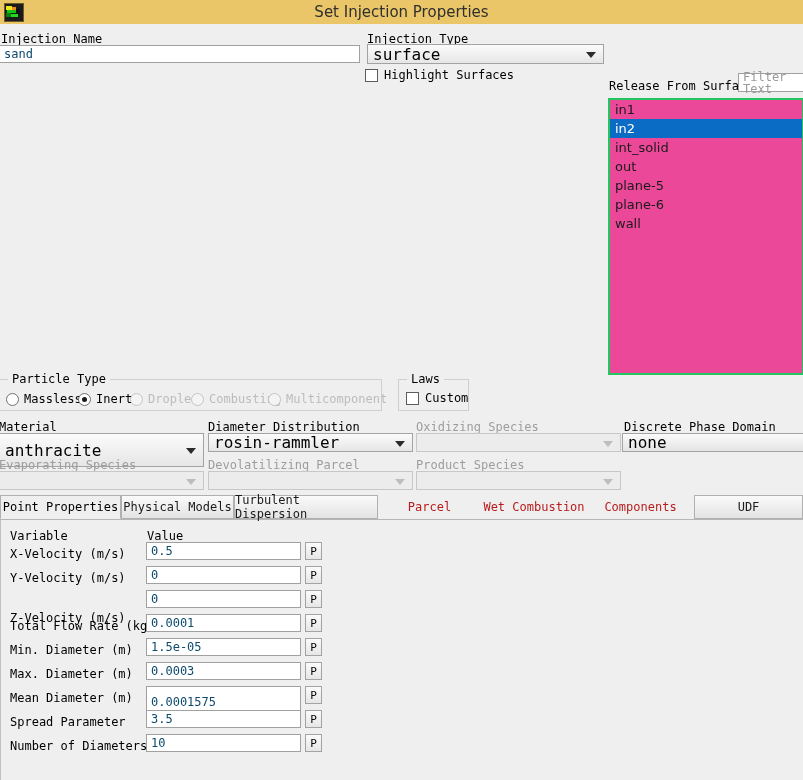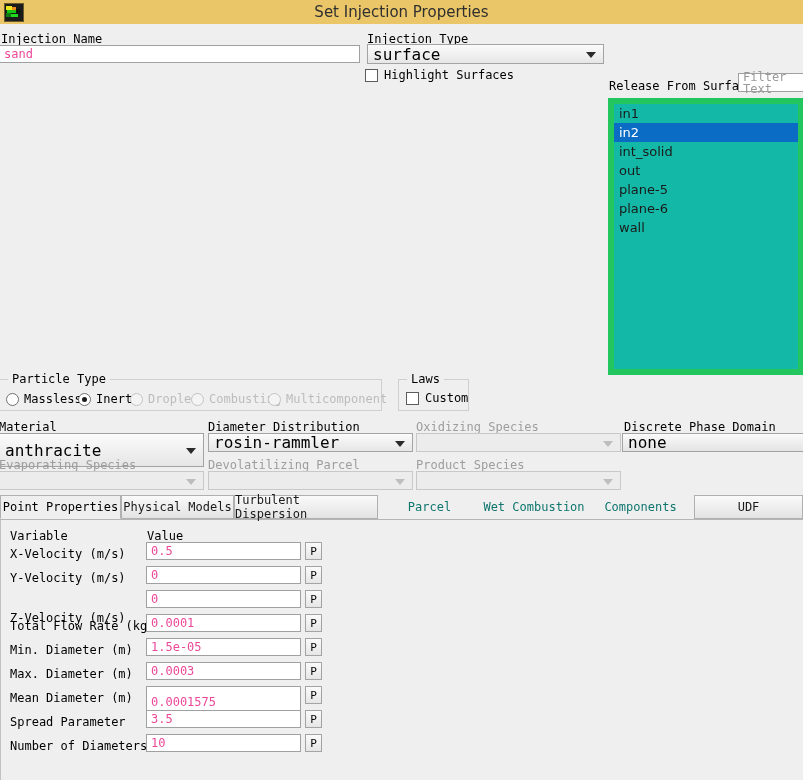--- a/index.html
+++ b/index.html
@@ -46,21 +46,21 @@
     font-size:12px;color:#000;white-space:nowrap;
   }
   .lbl.dis{color:#9d9d9d;}
 
   
   .tinput{
     position:absolute;background:#fff;
     border:1px solid #a0a0a0;
     box-sizing:border-box;
     font-family:"DejaVu Sans Mono","Liberation Mono",monospace;
-    font-size:12px;color:#ec4899;
+    font-size:12px;color:#0c4a6e;
     padding:0 4px;line-height:1;
     display:flex;align-items:center;
   }
   .tinput.ph{color:#9a9a9a;}
 
   
   .combo{
     position:absolute;box-sizing:border-box;
     background:linear-gradient(#fbfbfb,#e6e6e6);
     border:1px solid #a3a3a3;
@@ -105,21 +105,21 @@
     position:absolute;box-sizing:border-box;
     border:1px solid #cfcfcf;
   }
   .group > .gtitle{
     position:absolute;top:-8px;left:8px;background:#efefef;
     padding:0 4px;font-size:12px;color:#000;white-space:nowrap;
   }
 
   
   .listbox{
-    position:absolute;background:#14b8a6;border:6px solid #22c55e;
+    position:absolute;background:#ec4899;border:2px solid #22c55e;
     box-sizing:border-box;overflow:hidden;
   }
   .listrow{
     height:19px;line-height:19px;padding-left:5px;
     font-family:"DejaVu Sans","Liberation Sans",sans-serif;
     font-size:13px;color:#1a1a1a;white-space:nowrap;
   }
   .listrow.sel{background:#0a6cc4;color:#fff;}
 
   
@@ -129,21 +129,21 @@
   }
   .tab{
     position:absolute;top:0;height:24px;box-sizing:border-box;
     background:linear-gradient(#fafafa,#e3e3e3);
     border:1px solid #b0b0b0;
     font-family:"DejaVu Sans Mono","Liberation Mono",monospace;
     font-size:12px;color:#1a1a1a;
     display:flex;align-items:center;justify-content:center;
   }
   .tab.active{background:#efefef;border-bottom:1px solid #efefef;color:#000;}
-  .tab.dis{color:#0f766e;background:#eeeeee;border-color:#dcdcdc;}
+  .tab.dis{color:#b91c1c;background:#eeeeee;border-color:#dcdcdc;}
   .tab.plain{border:none;background:transparent;}
 
   
   .panel{
     position:absolute;left:0;top:496px;width:803px;height:260px;
     border-left:1px solid #c2c2c2;box-sizing:border-box;
   }
 
   .pbtn{
     position:absolute;width:17px;height:18px;box-sizing:border-box;

